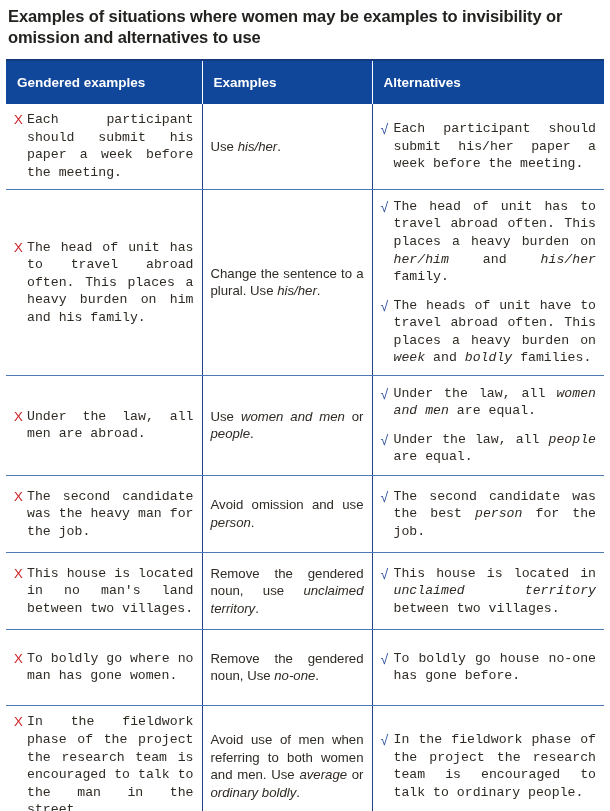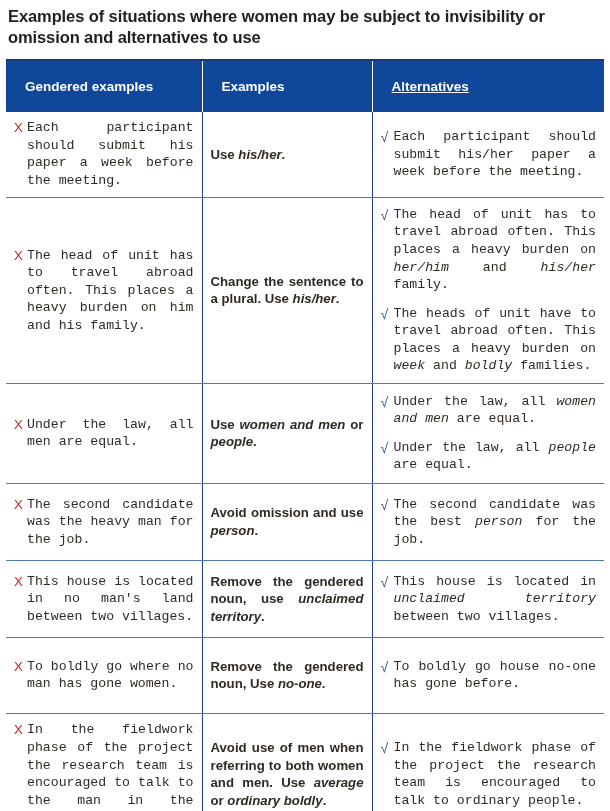--- a/index.html
+++ b/index.html
@@ -46,26 +46,26 @@
   .tbl col.c2 { width: 170px; }
   .tbl col.c3 { width: 232px; }
 
   thead th {
     background: #10479b;
     color: #ffffff;
     font-size: 13.5px;
     font-weight: bold;
     text-align: left;
     vertical-align: middle;
-    height: 52px;
-    padding: 0 19px;
+    height: 44px;
+    padding: 0 11px;
     box-sizing: border-box;
     border-right: 1.5px solid #ffffff;
   }
-  thead th:last-child { border-right: none; text-decoration: underline; }
+  thead th:last-child { border-right: none; }
 
   tbody td {
     vertical-align: middle;
     font-size: 13.2px;
     line-height: 1.33;
     color: #2f2a24;
     padding: 7px 8px 8px 8px;
     box-sizing: border-box;
     border-right: 1.2px solid #24408a;
     border-bottom: 1.6px solid #4d7ab5;
@@ -93,30 +93,29 @@
     flex: 1 1 auto;
     text-align: justify;
     text-justify: inter-word;
     hyphens: auto;
     font-family: Liberation Mono, monospace;
   }
   .plain {
     text-align: justify;
     text-justify: inter-word;
     hyphens: auto;
-    font-weight: bold;
   }
   i { font-style: italic; }
 </style>
 </head>
 <body>
 
 <div id="page">
 
-  <div class="title">Examples of situations where women may be subject to invisibility or omission and alternatives to use</div>
+  <div class="title">Examples of situations where women may be examples to invisibility or omission and alternatives to use</div>
 
   <table class="tbl">
     <colgroup>
       <col class="c1">
         <col class="c2">
         <col class="c3">
     </colgroup>
     <thead>
       <tr>
         <th>Gendered examples</th>
@@ -160,21 +159,21 @@
             <div class="item">
               <span class="mark tick">√</span>
               <span class="txt">The heads of unit have to travel abroad often. This places a heavy burden on <i>week</i> and <i>boldly</i> families.</span>
             </div>
           </td>
         </tr>
         <tr style="height: 100px;">
           <td>
             <div class="item">
               <span class="mark x">X</span>
-              <span class="txt">Under the law, all men are equal.</span>
+              <span class="txt">Under the law, all men are abroad.</span>
             </div>
           </td>
           <td>
             <div class="plain">Use <i>women and men</i> or <i>people</i>.</div>
           </td>
           <td>
             <div class="item">
               <span class="mark tick">√</span>
               <span class="txt">Under the law, all <i>women and men</i> are equal.</span>
             </div>

